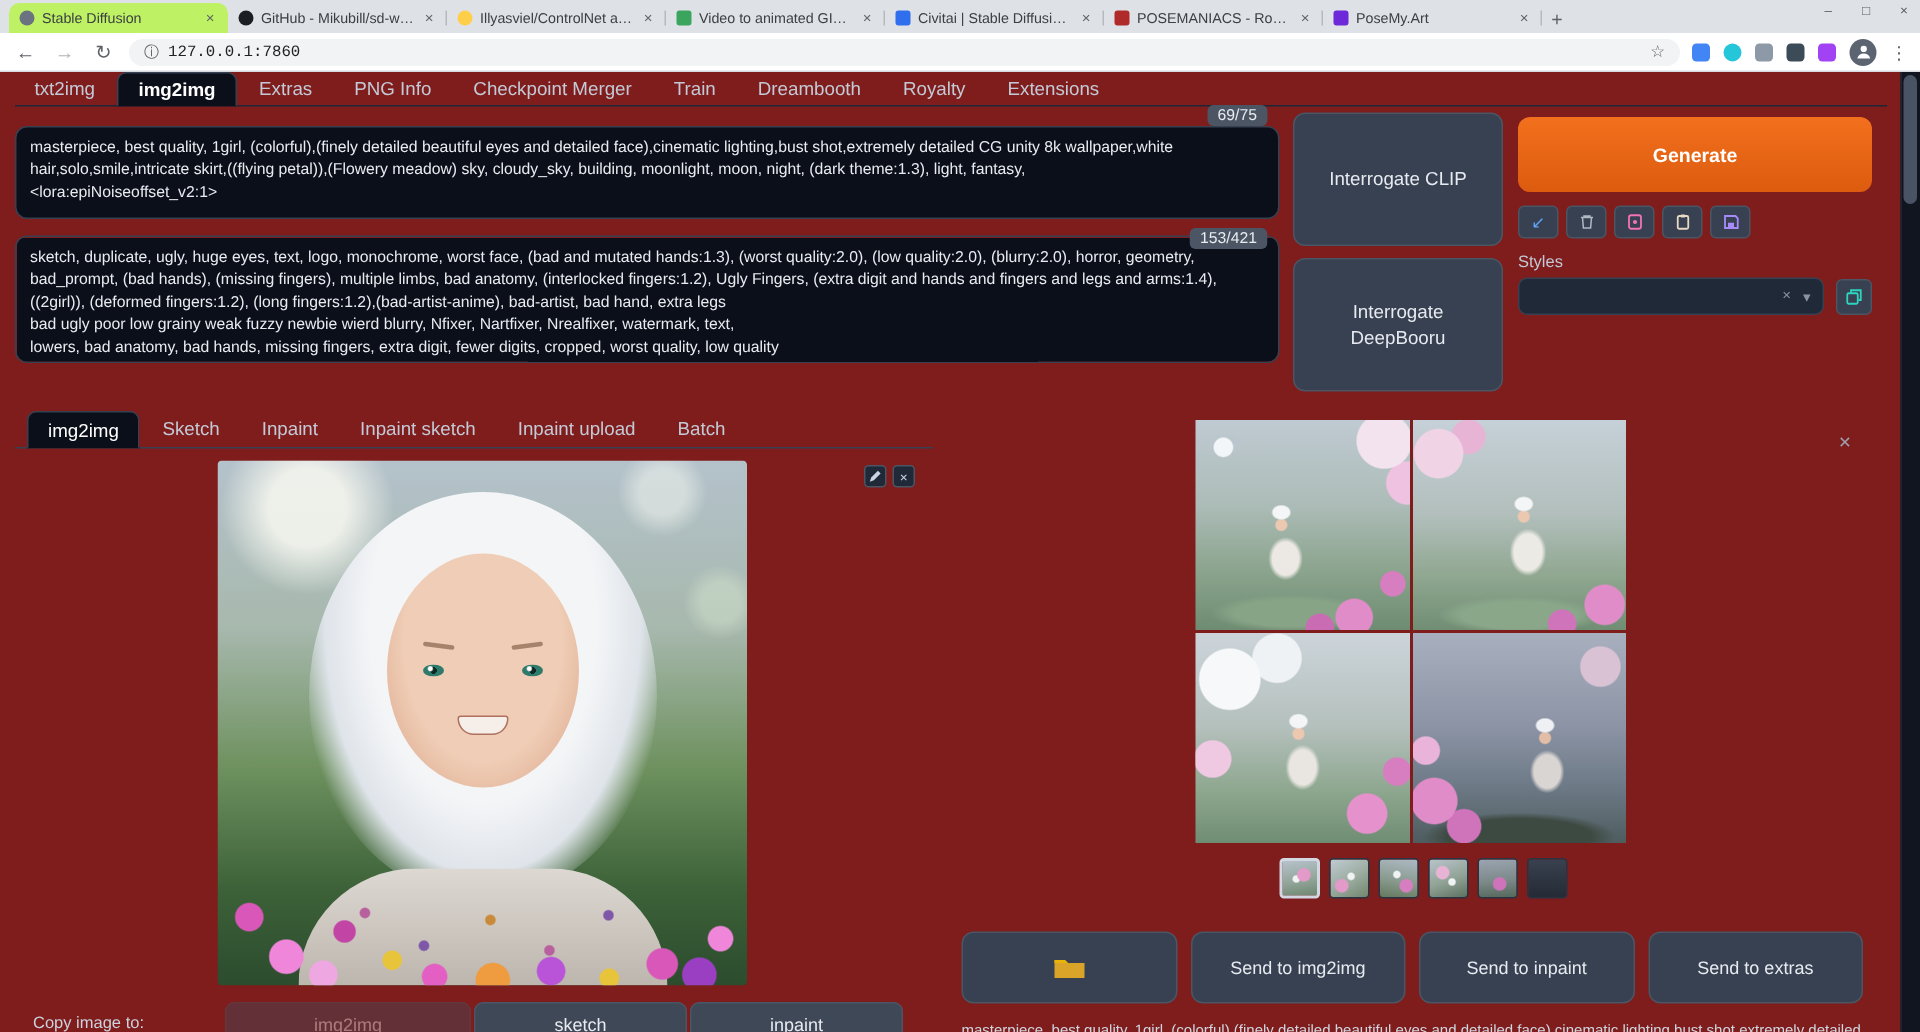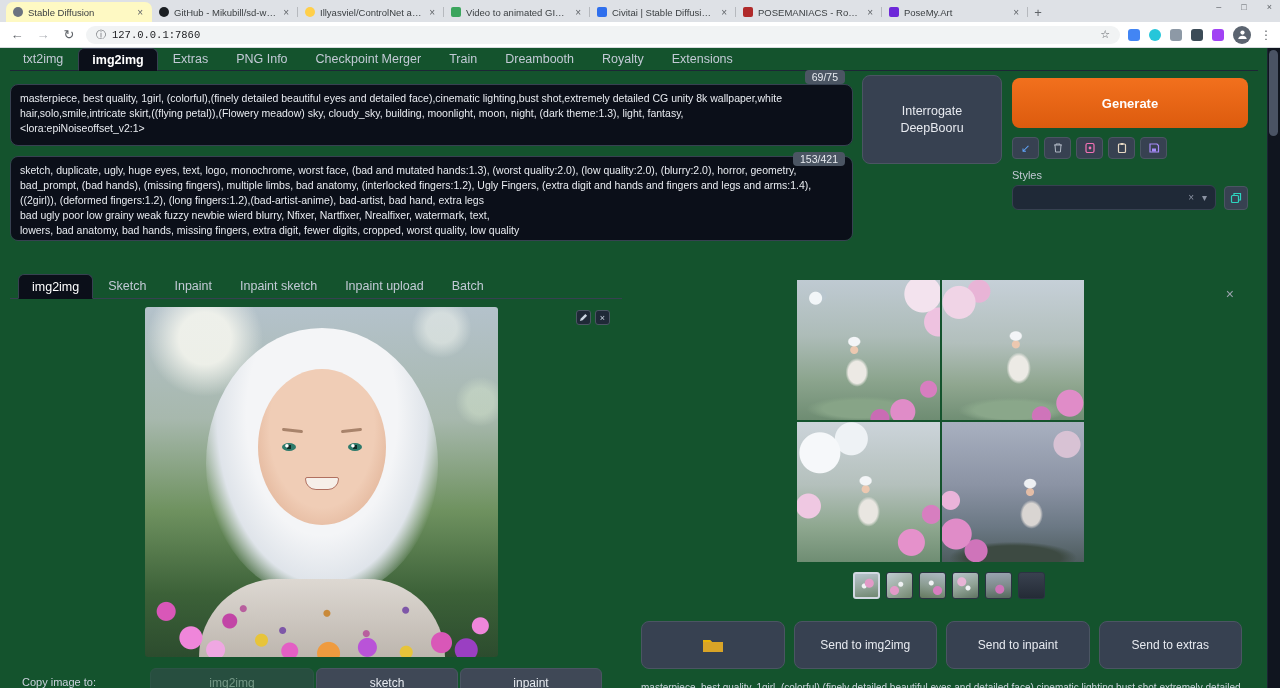--- a/index.html
+++ b/index.html
@@ -3,21 +3,21 @@
 <meta charset="utf-8">
 <style>
   * { box-sizing: border-box; margin: 0; padding: 0; }
   html,body { width:1280px; height:688px; overflow:hidden; }
   body { font-family:"Liberation Sans", sans-serif; background:#0b0f19; }
   .screen { position:relative; width:1280px; height:688px; overflow:hidden; }
 
   
   .tabstrip { position:absolute; top:0; left:0; width:1280px; height:22px; background:#dee1e6; display:flex; align-items:flex-end; padding-left:6px; }
   .btab { position:relative; width:146px; height:20px; display:flex; align-items:center; gap:5px; padding:0 7px; font-size:9.5px; color:#3c4043; border-radius:7px 7px 0 0; flex:none; }
-  .btab.active { background:#fef9c3; }
+  .btab.active { background:#bef264; }
   .btab:not(.active)::after { content:""; position:absolute; right:0; top:5px; height:10px; width:1px; background:#b6b9be; }
   .btab .title { flex:1; overflow:hidden; white-space:nowrap; text-overflow:ellipsis; }
   .btab .close { font-size:10px; color:#5f6368; flex:none; padding:0 2px; }
   .fav { width:10px; height:10px; border-radius:2px; flex:none; }
   .fav.f0 { background:#6b7280; border-radius:50%; }
   .fav.f1 { background:#1b1f23; border-radius:50%; }
   .fav.f2 { background:#ffcf4a; border-radius:50%; }
   .fav.f3 { background:#3ba55d; }
   .fav.f4 { background:#2f6fed; }
   .fav.f5 { background:#b02a2a; }
@@ -36,21 +36,21 @@
   .ext { width:12px; height:12px; border-radius:3px; }
   .ext.e1 { background:#4285f4; }
   .ext.e2 { background:#26c6da; border-radius:50%; }
   .ext.e3 { background:#8d99a6; }
   .ext.e4 { background:#3b4b57; }
   .ext.e5 { background:#a142f4; }
   .avatar { width:18px; height:18px; border-radius:50%; background:#5b6470; display:flex; align-items:center; justify-content:center; }
   .menu3 { color:#5f6368; font-size:12px; }
 
   
-  .app { position:absolute; top:48px; left:0; width:1280px; height:640px; background:#14532d; color:#e5e7eb; }
+  .app { position:absolute; top:48px; left:0; width:1280px; height:640px; background:#7f1d1d; color:#e5e7eb; }
 
   .navtabs { position:absolute; left:10px; top:0; right:22px; height:23px; display:flex; gap:2px; border-bottom:1px solid #1d2636; }
   .ntab { padding:4px 13px 3px; font-size:12.5px; color:#c3cad6; white-space:nowrap; }
   .ntab.active { color:#ffffff; background:#0b0f19; border:1px solid #374151; border-bottom:1px solid #0b0f19; border-radius:6px 6px 0 0; margin-bottom:-1px; font-weight:700; }
 
   .prompt-col { position:absolute; left:10px; top:22px; width:843px; }
   .counter { position:absolute; right:8px; background:#4b5563; color:#e8ebf0; font-size:10.5px; padding:1px 7px; border-radius:4px; z-index:2; }
   .counter.pos { top:0; }
   .counter.neg { top:82px; }
   .ta { width:100%; background:#0b0f19; border:1px solid #374151; border-radius:8px; color:#e8ebf0; font-size:10.5px; line-height:1.42; padding:6px 9px; resize:none; font-family:"Liberation Sans", sans-serif; outline:none; }
@@ -300,20 +300,21 @@
       <span class="counter pos">69/75</span>
       <textarea class="ta pos" spellcheck="false" style="">masterpiece, best quality, 1girl, (colorful),(finely detailed beautiful eyes and detailed face),cinematic lighting,bust shot,extremely detailed CG unity 8k wallpaper,white hair,solo,smile,intricate skirt,((flying petal)),(Flowery meadow) sky, cloudy_sky, building, moonlight, moon, night, (dark theme:1.3), light, fantasy,
 &lt;lora:epiNoiseoffset_v2:1&gt;</textarea>
       <span class="counter neg">153/421</span>
       <textarea class="ta neg" spellcheck="false" style="">sketch, duplicate, ugly, huge eyes, text, logo, monochrome, worst face, (bad and mutated hands:1.3), (worst quality:2.0), (low quality:2.0), (blurry:2.0), horror, geometry, bad_prompt, (bad hands), (missing fingers), multiple limbs, bad anatomy, (interlocked fingers:1.2), Ugly Fingers, (extra digit and hands and fingers and legs and arms:1.4), ((2girl)), (deformed fingers:1.2), (long fingers:1.2),(bad-artist-anime), bad-artist, bad hand, extra legs
 bad ugly poor low grainy weak fuzzy newbie wierd blurry, Nfixer, Nartfixer, Nrealfixer, watermark, text,
 lowers, bad anatomy, bad hands, missing fingers, extra digit, fewer digits, cropped, worst quality, low quality</textarea>
     </div>
 
     <div class="interrogate-col">
+      <button class="gbtn">Interrogate CLIP</button>
       <button class="gbtn">Interrogate DeepBooru</button>
     </div>
 
     <div class="gen-col">
       <button class="generate">Generate</button>
       <div class="toolrow">
         <button class="toolbtn">
             <span class="pg">↙</span>
           </button>
         <button class="toolbtn">

